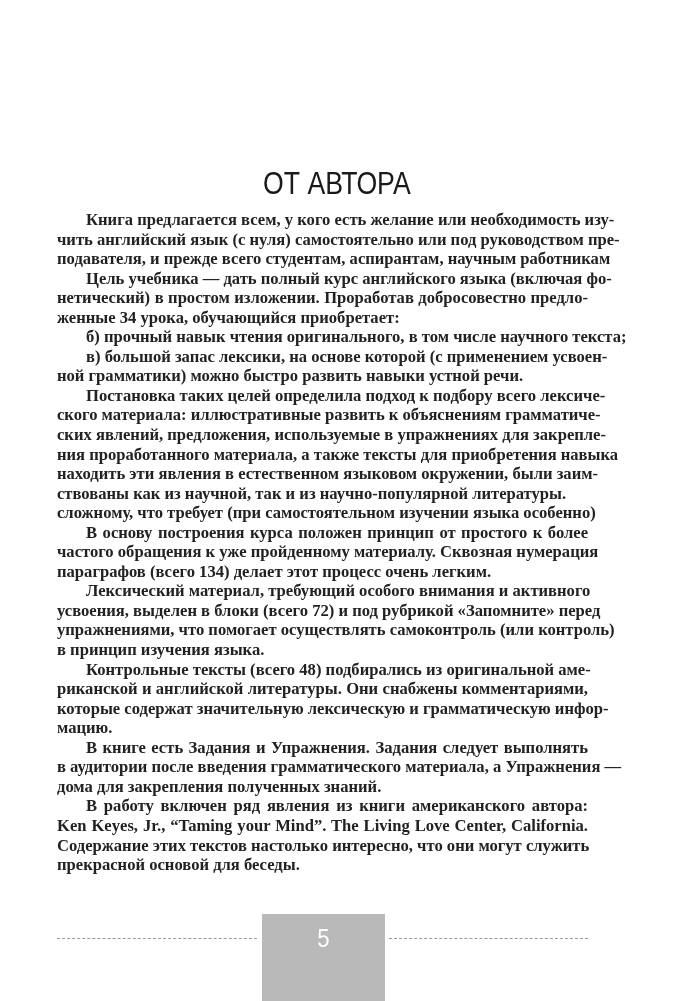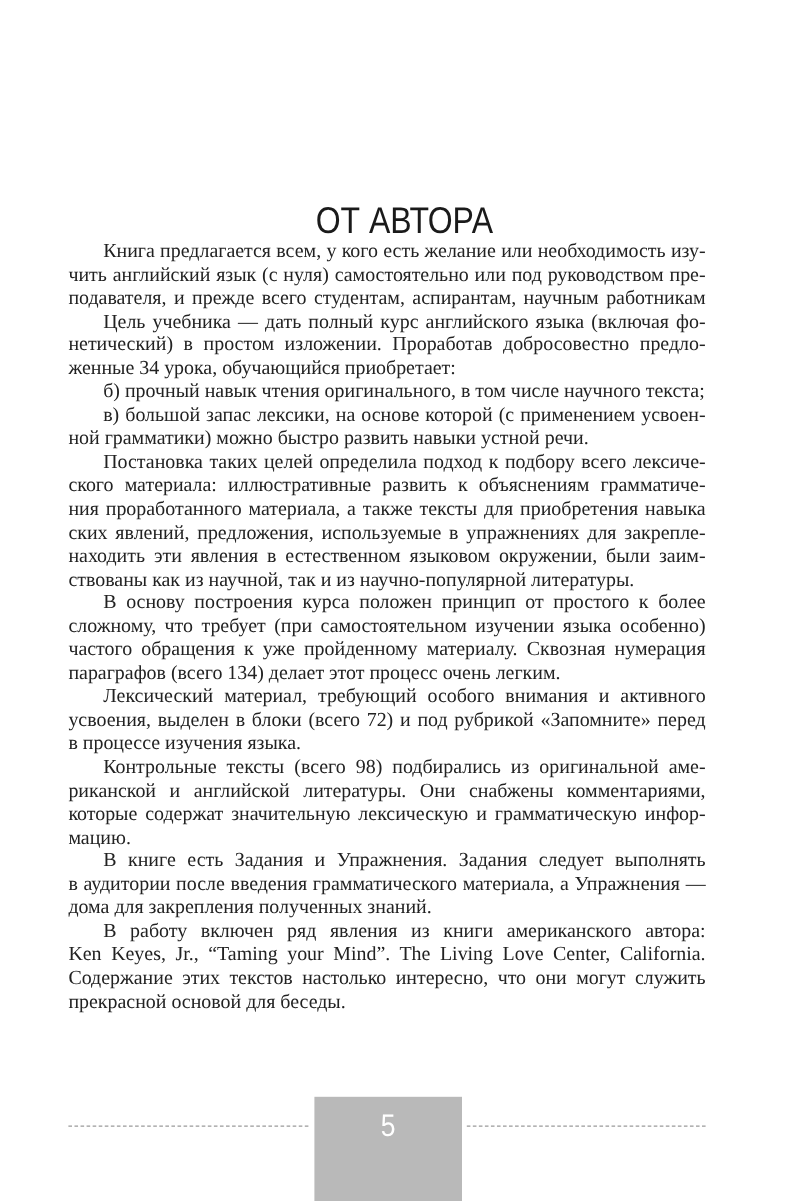--- a/index.html
+++ b/index.html
@@ -3,23 +3,24 @@
 <meta charset="utf-8">
 <style>
   html, body { margin:0; padding:0; }
   body { width:674px; height:1001px; background:#ffffff; position:relative; overflow:hidden; }
   .title {
     position:absolute; top:166px; left:0; width:674px; text-align:center;
     font-family:"Liberation Sans", sans-serif; font-size:31px; color:#1a1a1a;
     letter-spacing:0px; transform:scaleX(0.86); transform-origin:center;
   }
   .body-text {
-    position:absolute; top:199px; left:57px; width:531px;
+    position:absolute; top:210px; left:57px; width:531px;
     font-family:"Liberation Serif", serif; font-size:16.6px; color:#222;
     line-height:19.55px;
+    font-weight:bold;
   }
   .line { display:block; height:19.55px; white-space:nowrap; text-align:justify; text-align-last:justify; }
   .line.last { text-align-last:left; }
   .line.indent { padding-left:29px; }
   .footer-rule-left, .footer-rule-right {
     position:absolute; top:938px; height:0; border-top:1px dashed #9a9a9a;
   }
   .footer-rule-left { left:57px; width:200px; }
   .footer-rule-right { left:389px; width:199px; }
   .page-box {
@@ -57,41 +58,42 @@
     </div>
 
     <div>
       <span class="line indent">в) большой запас лексики, на основе которой (с применением усвоен-</span>
       <span class="line last">ной грамматики) можно быстро развить навыки устной речи.</span>
     </div>
 
     <div>
       <span class="line indent">Постановка таких целей определила подход к подбору всего лексиче-</span>
       <span class="line">ского материала: иллюстративные развить к объяснениям грамматиче-</span>
+      <span class="line">ских явлений, предложения, используемые в упражнениях для закрепле-</span>
       <span class="line">ния проработанного материала, а также тексты для приобретения навыка</span>
-      <span class="line">ских явлений, предложения, используемые в упражнениях для закрепле-</span>
       <span class="line">находить эти явления в естественном языковом окружении, были заим-</span>
       <span class="line last">ствованы как из научной, так и из научно-популярной литературы.</span>
     </div>
 
     <div>
+      <span class="line">сложному, что требует (при самостоятельном изучении языка особенно)</span>
       <span class="line indent">В основу построения курса положен принцип от простого к более</span>
-      <span class="line">сложному, что требует (при самостоятельном изучении языка особенно)</span>
       <span class="line">частого обращения к уже пройденному материалу. Сквозная нумерация</span>
       <span class="line last">параграфов (всего 134) делает этот процесс очень легким.</span>
     </div>
 
     <div>
       <span class="line indent">Лексический материал, требующий особого внимания и активного</span>
       <span class="line">усвоения, выделен в блоки (всего 72) и под рубрикой «Запомните» перед</span>
-      <span class="line last">в процессе изучения языка.</span>
+      <span class="line">упражнениями, что помогает осуществлять самоконтроль (или контроль)</span>
+      <span class="line last">в принцип изучения языка.</span>
     </div>
 
     <div>
-      <span class="line indent">Контрольные тексты (всего 98) подбирались из оригинальной аме-</span>
+      <span class="line indent">Контрольные тексты (всего 48) подбирались из оригинальной аме-</span>
       <span class="line">риканской и английской литературы. Они снабжены комментариями,</span>
       <span class="line">которые содержат значительную лексическую и грамматическую инфор-</span>
       <span class="line last">мацию.</span>
     </div>
 
     <div>
       <span class="line indent">В книге есть Задания и Упражнения. Задания следует выполнять</span>
       <span class="line">в аудитории после введения грамматического материала, а Упражнения —</span>
       <span class="line last">дома для закрепления полученных знаний.</span>
     </div>

